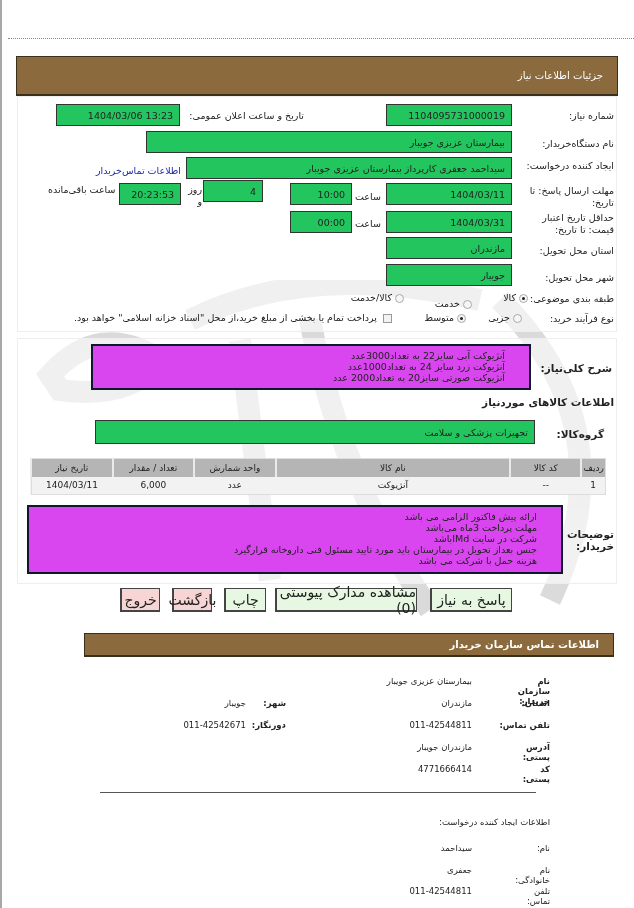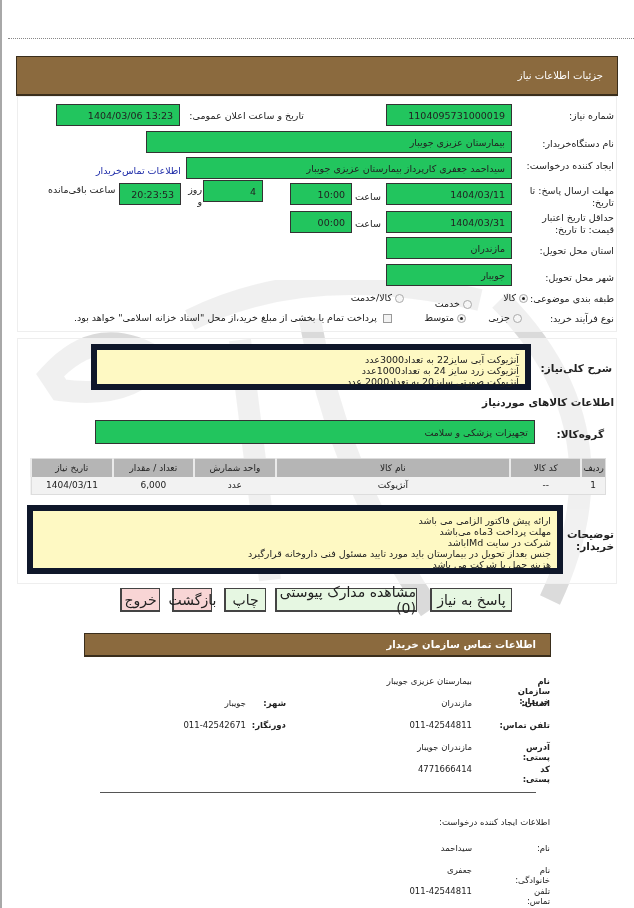--- a/index.html
+++ b/index.html
@@ -28,21 +28,21 @@
   .radio { display: inline-block; width: 9px; height: 9px; border: 1px solid #aaa; border-radius: 50%; background: #f6f6f6; vertical-align: middle; position: relative; }
   .radio.on::after { content: ""; position: absolute; left: 2px; top: 2px; width: 3px; height: 3px; border-radius: 50%; background: #222; }
   .check { display: inline-block; width: 9px; height: 9px; border: 1px solid #999; background: #f3f3f3; vertical-align: middle; }
   .link { color: #1c2aa8; }
   table.items { position: absolute; left: 30px; top: 458px; width: 576px; border-collapse: collapse; font-size: 9px; background: #f2f2f2; border: 1px solid #ddd; }
   table.items th { background: #b5b5b5; color: #222; font-weight: normal; height: 18px; border-left: 2px solid #eaeaea; }
   table.items td { height: 18px; text-align: center; }
   .btn { position: absolute; height: 24px; border: 1px solid #444; font-size: 14px; display: flex; align-items: center; justify-content: center; border-bottom-width: 2px; border-left-width: 2px; }
   .btn.green { background: #e6f7e2; }
   .btn.red { background: #f8d5d5; }
-  .multi { position: absolute; border: 6px solid #0f172a; background: #fef9c3; padding: 4px 6px; font-size: 9.5px; line-height: 11px; }
+  .multi { position: absolute; border: 2px solid #0f172a; background: #d946ef; padding: 4px 24px; font-size: 9.5px; line-height: 11px; }
   .info-row { position: absolute; font-size: 8.5px; }
   .info-lbl { position: absolute; font-weight: bold; }
 </style>
 </head>
 <body>
 
 <div class="left-rule"></div>
 <div class="dotted"></div>
 
 <svg class="watermark" viewBox="0 0 610 360">
@@ -148,21 +148,21 @@
   <div>جنس بعداز تحویل در بیمارستان باید مورد تایید مسئول فنی داروخانه قرارگیرد</div>
   <div>هزینه حمل با شرکت می باشد</div>
 </div>
 
 <div class="btn green" style="left:430px; top:588px; width:82px;">پاسخ به نیاز</div>
 <div class="btn green" style="left:275px; top:588px; width:142px;">مشاهده مدارک پیوستی (0)</div>
 <div class="btn green" style="left:224px; top:588px; width:42px;">چاپ</div>
 <div class="btn red" style="left:172px; top:588px; width:40px;">بازگشت</div>
 <div class="btn red" style="left:120px; top:588px; width:40px;">خروج</div>
 
-<div class="hdr" style="left:84px; top:633px; width:467px; height:24px; font-weight:bold;">
+<div class="hdr" style="left:84px; top:633px; width:530px; height:24px; font-weight:bold;">
   <span>اطلاعات تماس سازمان خریدار</span>
 </div>
 
 <div class="info-row" style="right:84px; top:676px;">
   <span class="info-lbl" style="right:0;">نام سازمان خریدار:</span>
   <span class="abs" style="right:78px;">بیمارستان عزیزی جویبار</span>
 </div>
 <div class="info-row" style="right:84px; top:698px; width:460px;">
   <span class="info-lbl" style="right:0;">استان:</span>
   <span class="abs" style="right:78px;">مازندران</span>

